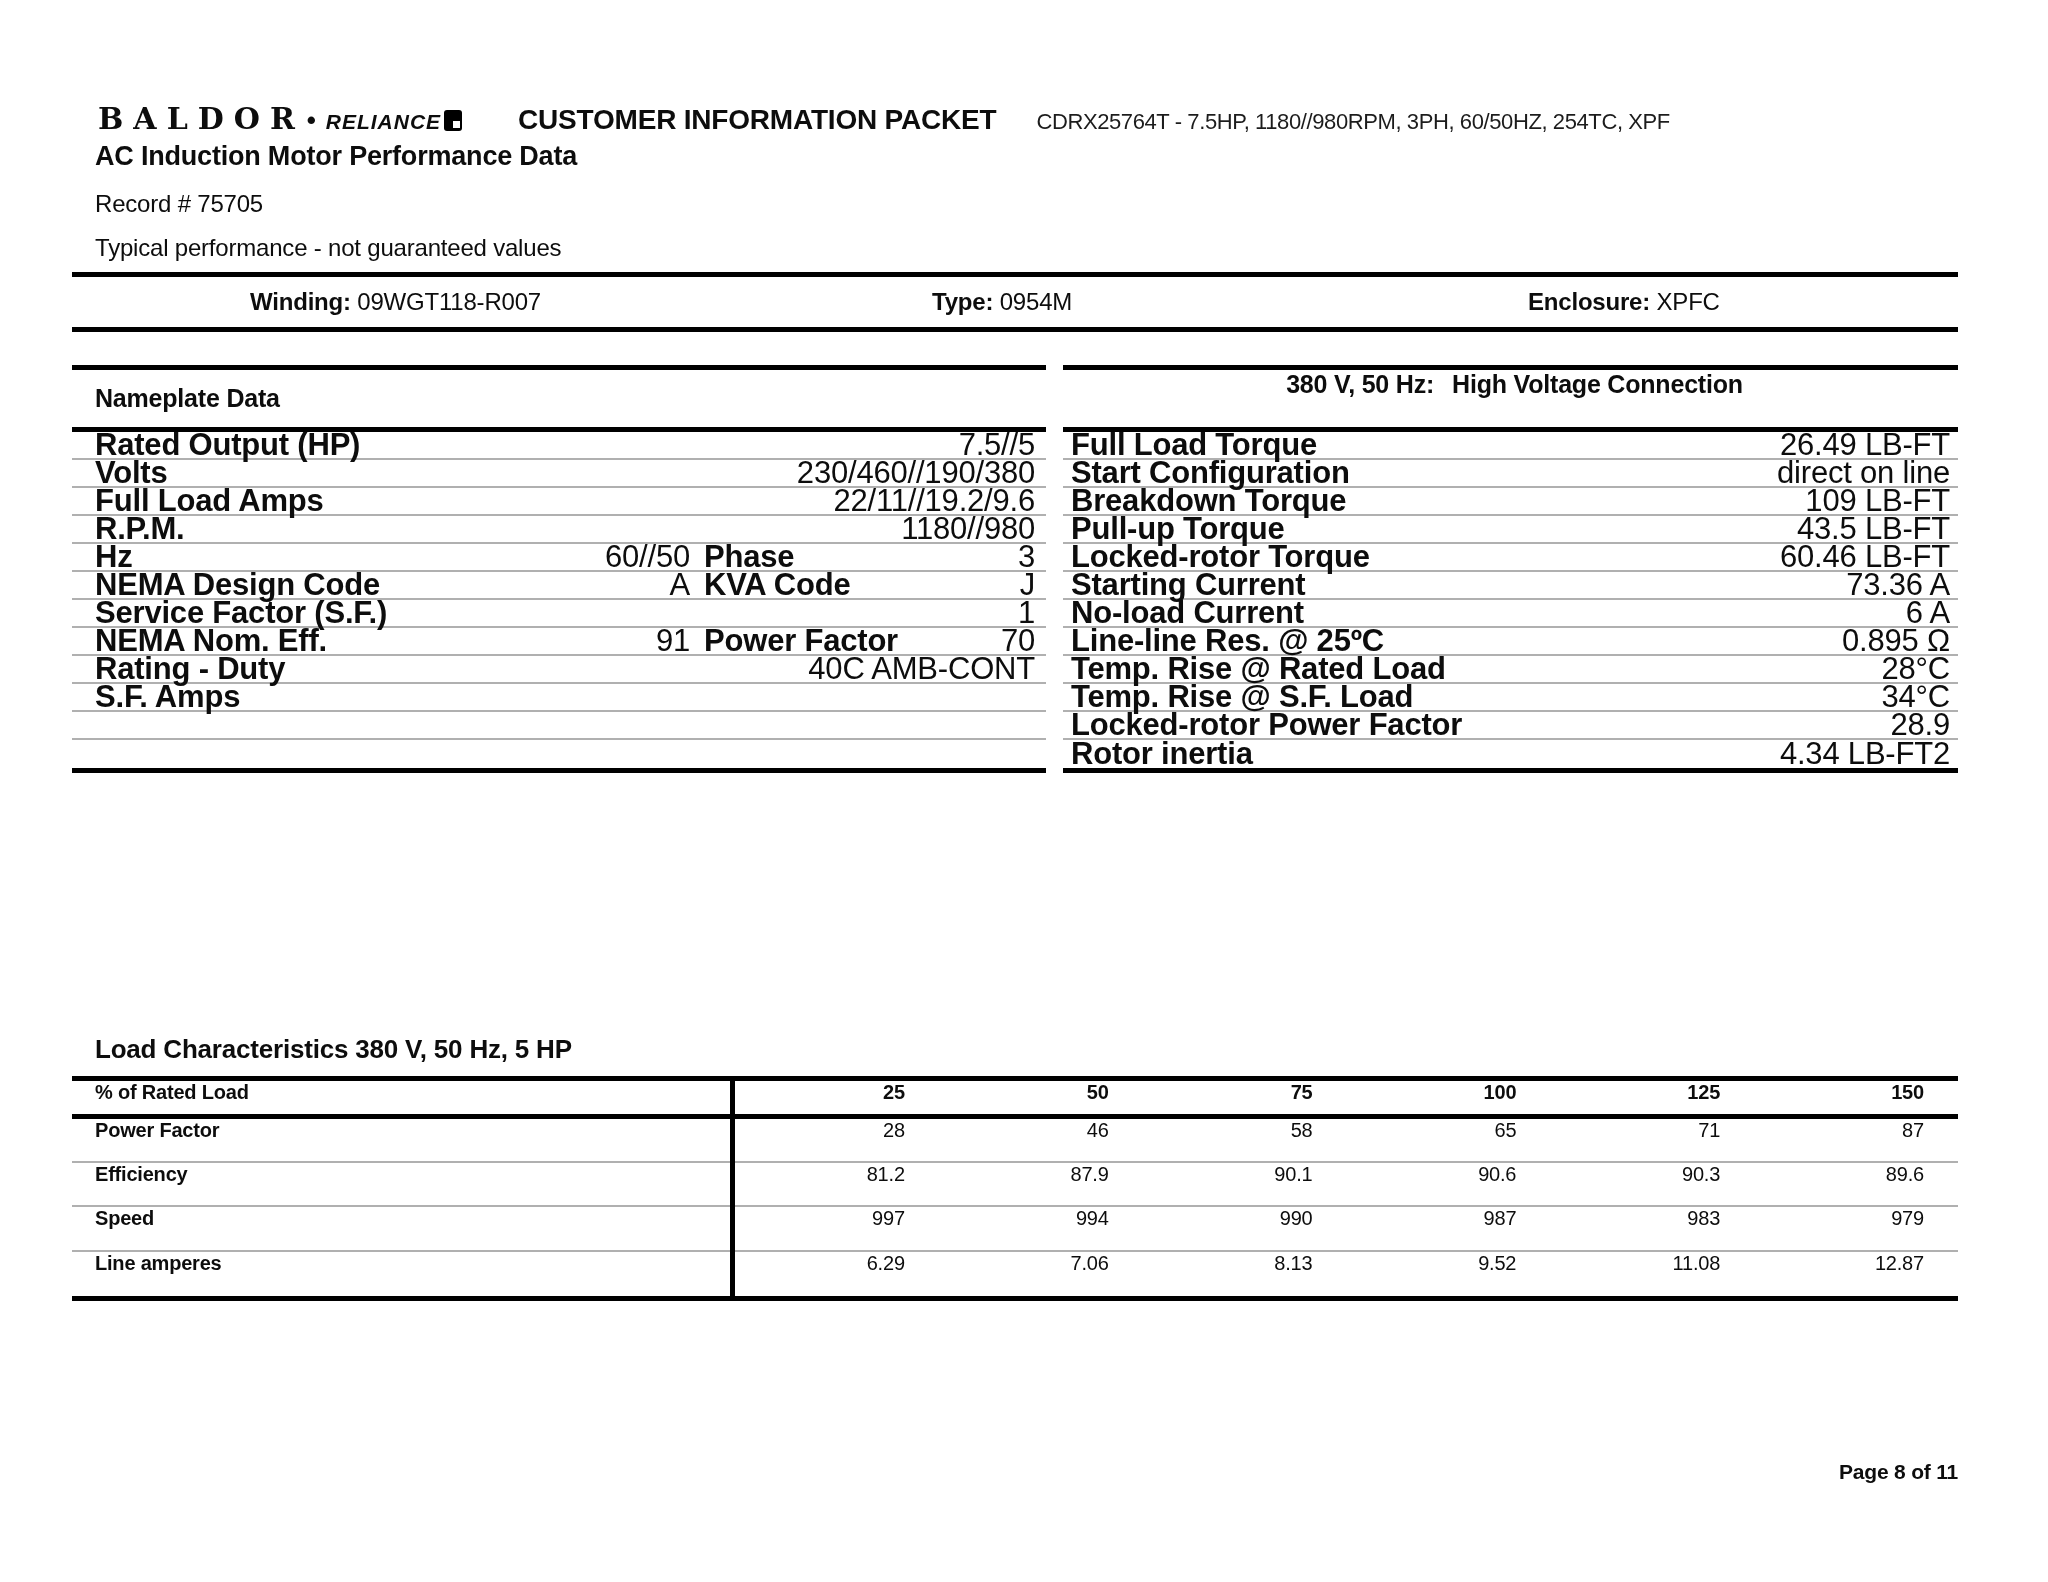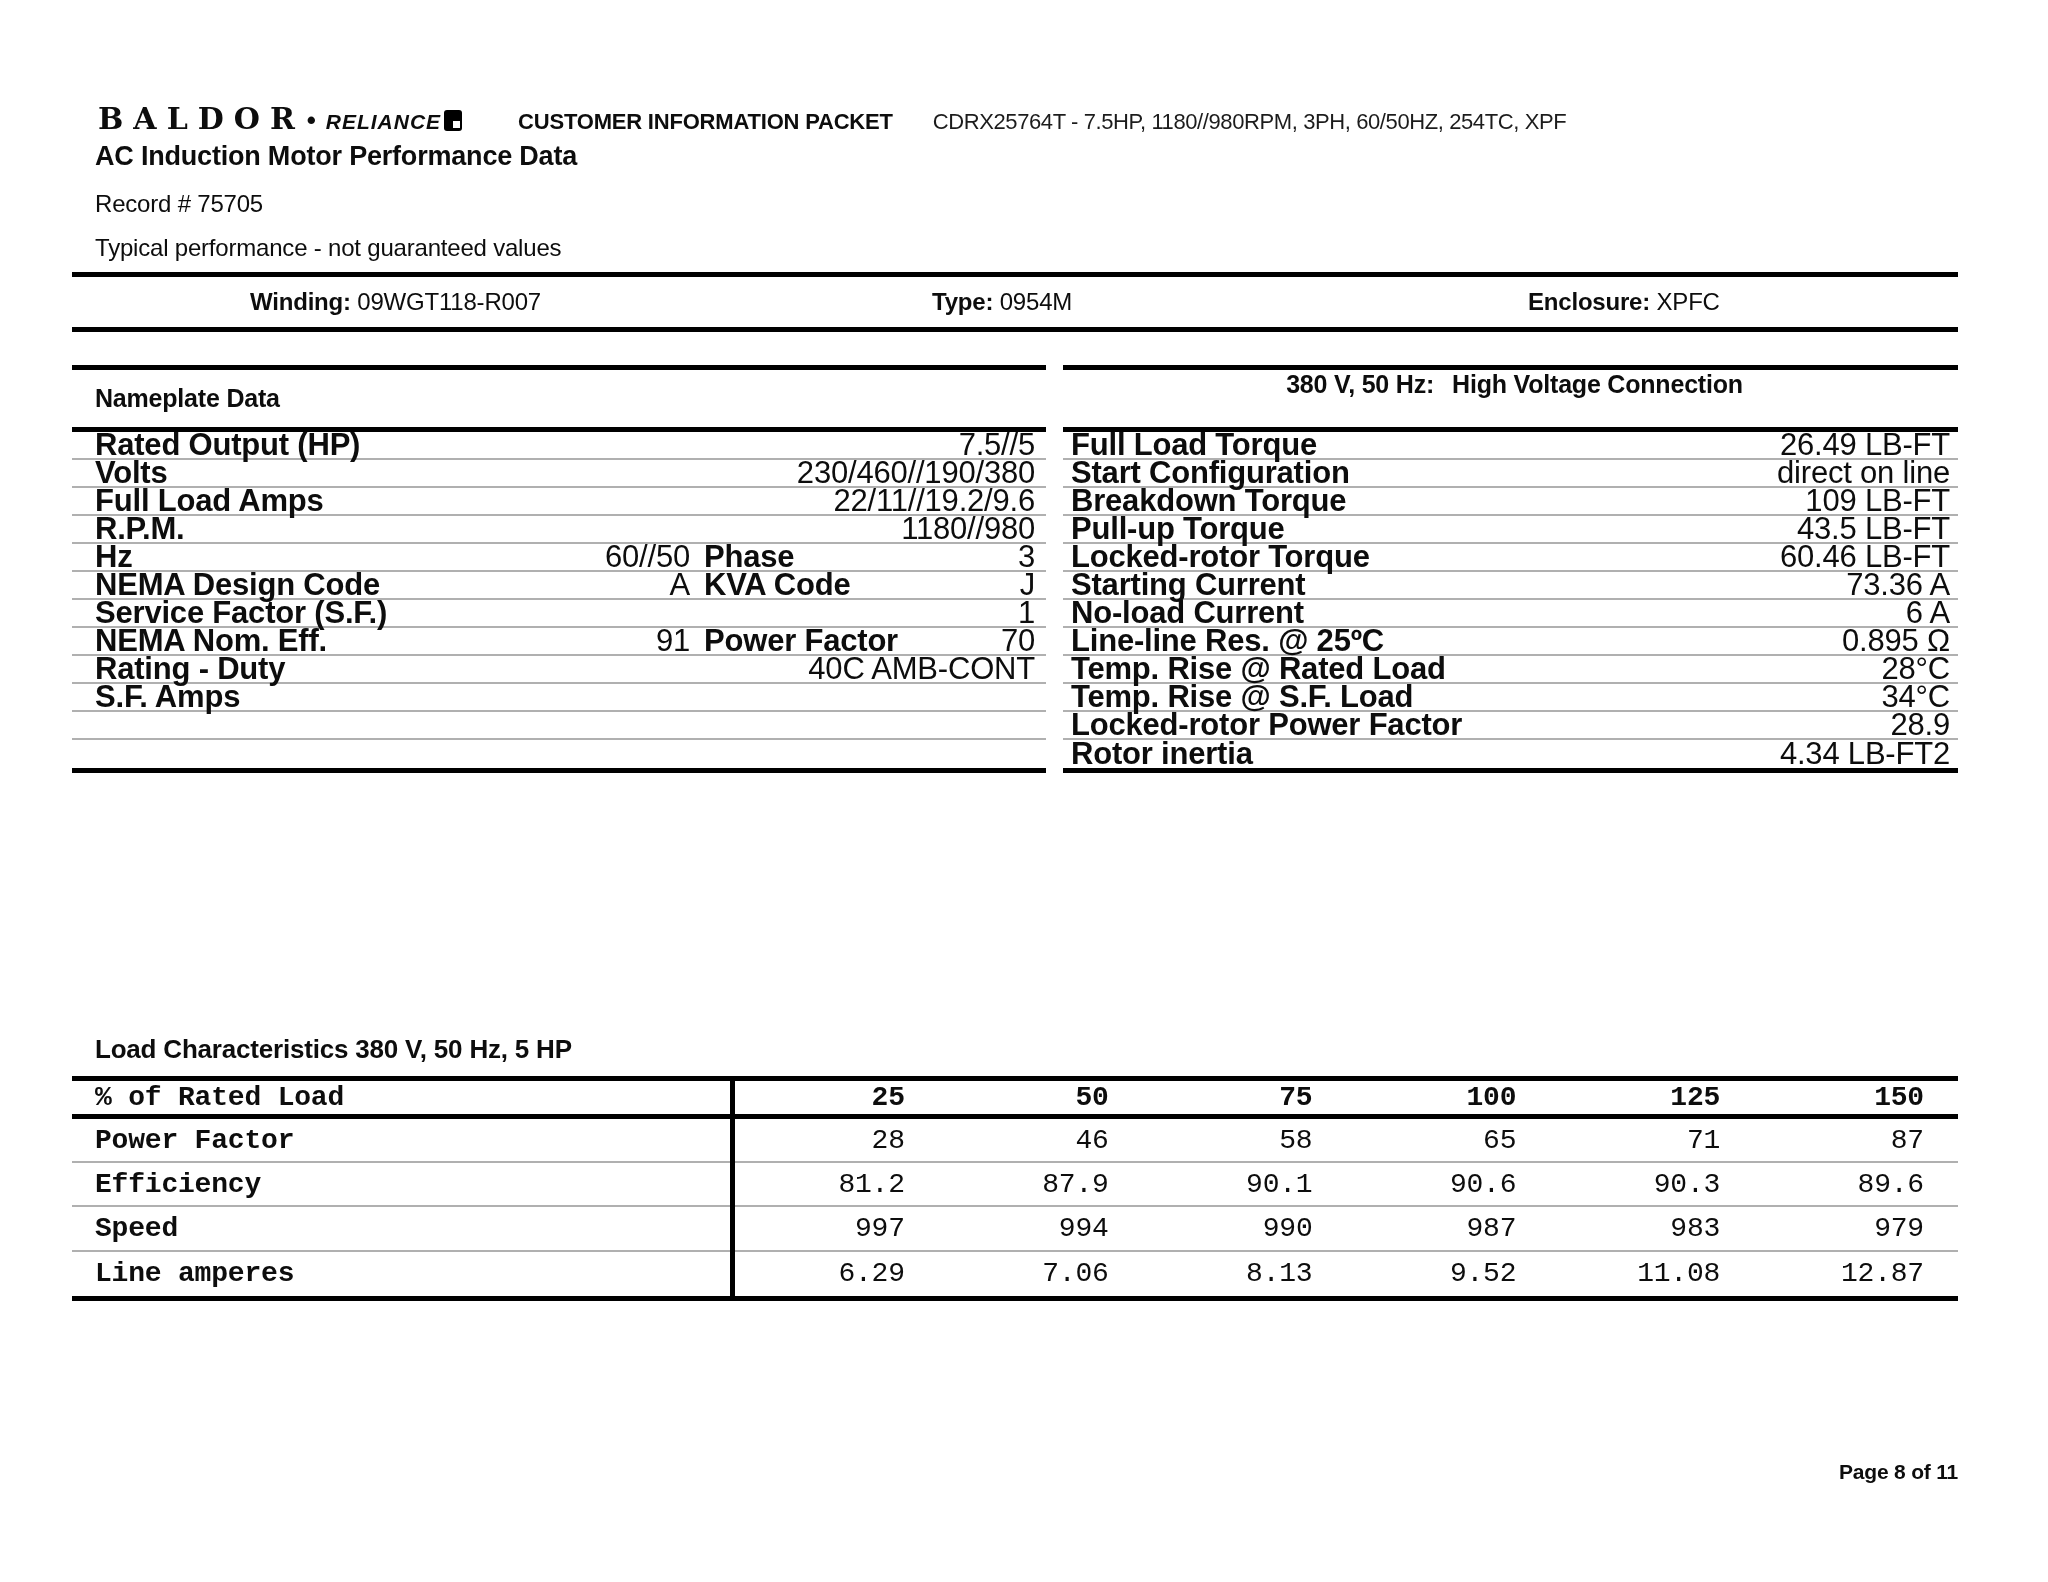--- a/index.html
+++ b/index.html
@@ -8,21 +8,21 @@
     font-family:"Liberation Sans", sans-serif; color:#0d0d0d;
     letter-spacing:-0.2px;
   }
   
   .hdr { position:absolute; left:98px; top:60px; display:flex; align-items:baseline; white-space:nowrap; }
   .logo-baldor { font-family:"DejaVu Serif", serif; font-weight:bold; font-size:30px; letter-spacing:10px;margin-top:41px; }
   .logo-dot { font-size:26px; font-weight:bold; margin:0 10px 0 2px; }
   .logo-reliance { font-style:italic; font-weight:bold; font-size:21px; letter-spacing:1px; }
   .logo-mark { display:inline-block; width:18px; height:21px; background:#000; border-radius:3px; position:relative; top:2px; margin-left:3px; }
   .logo-mark::after { content:""; position:absolute; right:2px; bottom:3px; width:7px; height:7px; background:#fff; }
-  .hdr-doc-title { margin-left:56px; font-weight:bold; font-size:22px; }
+  .hdr-doc-title { margin-left:56px; font-weight:bold; font-size:28px; }
   .hdr-model { margin-left:40px; font-size:22px; color:#1c1c1c; letter-spacing:-0.4px; }
   
   .title-block { position:absolute; left:95px; top:138px; }
   .page-title { font-weight:bold; font-size:27px; line-height:36px; }
   .record-line { font-size:24px; line-height:32px; margin-top:14px; }
   .note-line { font-size:24px; line-height:32px; margin-top:12px; }
   
   .winding { position:absolute; left:72px; top:272px; width:1886px; height:50px;
     border-top:5px solid #000; border-bottom:5px solid #000; }
   .winding .cell { position:absolute; line-height:50px; font-size:24px; white-space:nowrap; }
@@ -44,22 +44,22 @@
   .trow .lbl { font-weight:bold; }
   .trow .val { flex:1; text-align:right; }
   .trow .part1 { width:595px; display:flex; justify-content:space-between; align-items:center; }
   .trow .lbl2 { font-weight:bold; margin-left:14px; }
   .trow .val2 { flex:1; text-align:right; }
   
   .load-title { position:absolute; left:95px; top:1034px; font-weight:bold; font-size:26px; }
   .ltable { position:absolute; left:72px; top:1076px; width:1886px;
     border-top:5px solid #000; border-bottom:5px solid #000; }
   .ldivider { position:absolute; left:658px; top:0; bottom:0; width:5px; background:#000; }
-  .lrow { display:flex; align-items:center; height:44.2px; box-sizing:border-box;
-    border-bottom:2px solid #b0b0b0; font-size:28px;font-family:Liberation Mono, monospace; }
+  .lrow { display:flex; align-items:flex-start; height:44.2px; box-sizing:border-box;
+    border-bottom:2px solid #b0b0b0; font-size:20px; }
   .lrow.head { height:38px; border-bottom:5px solid #000; font-weight:bold; }
   .lrow:last-child { border-bottom:none; }
   .lrow .rowlabel { width:663px; box-sizing:border-box; padding-left:23px; font-weight:bold; }
   .lrow .cell { flex:1; text-align:right; padding-right:34px; }
   
   .footer { position:absolute; left:72px; top:1460px; width:1886px; text-align:right;
     font-weight:bold; font-size:21px; }
 </style>
 </head>
 <body>

